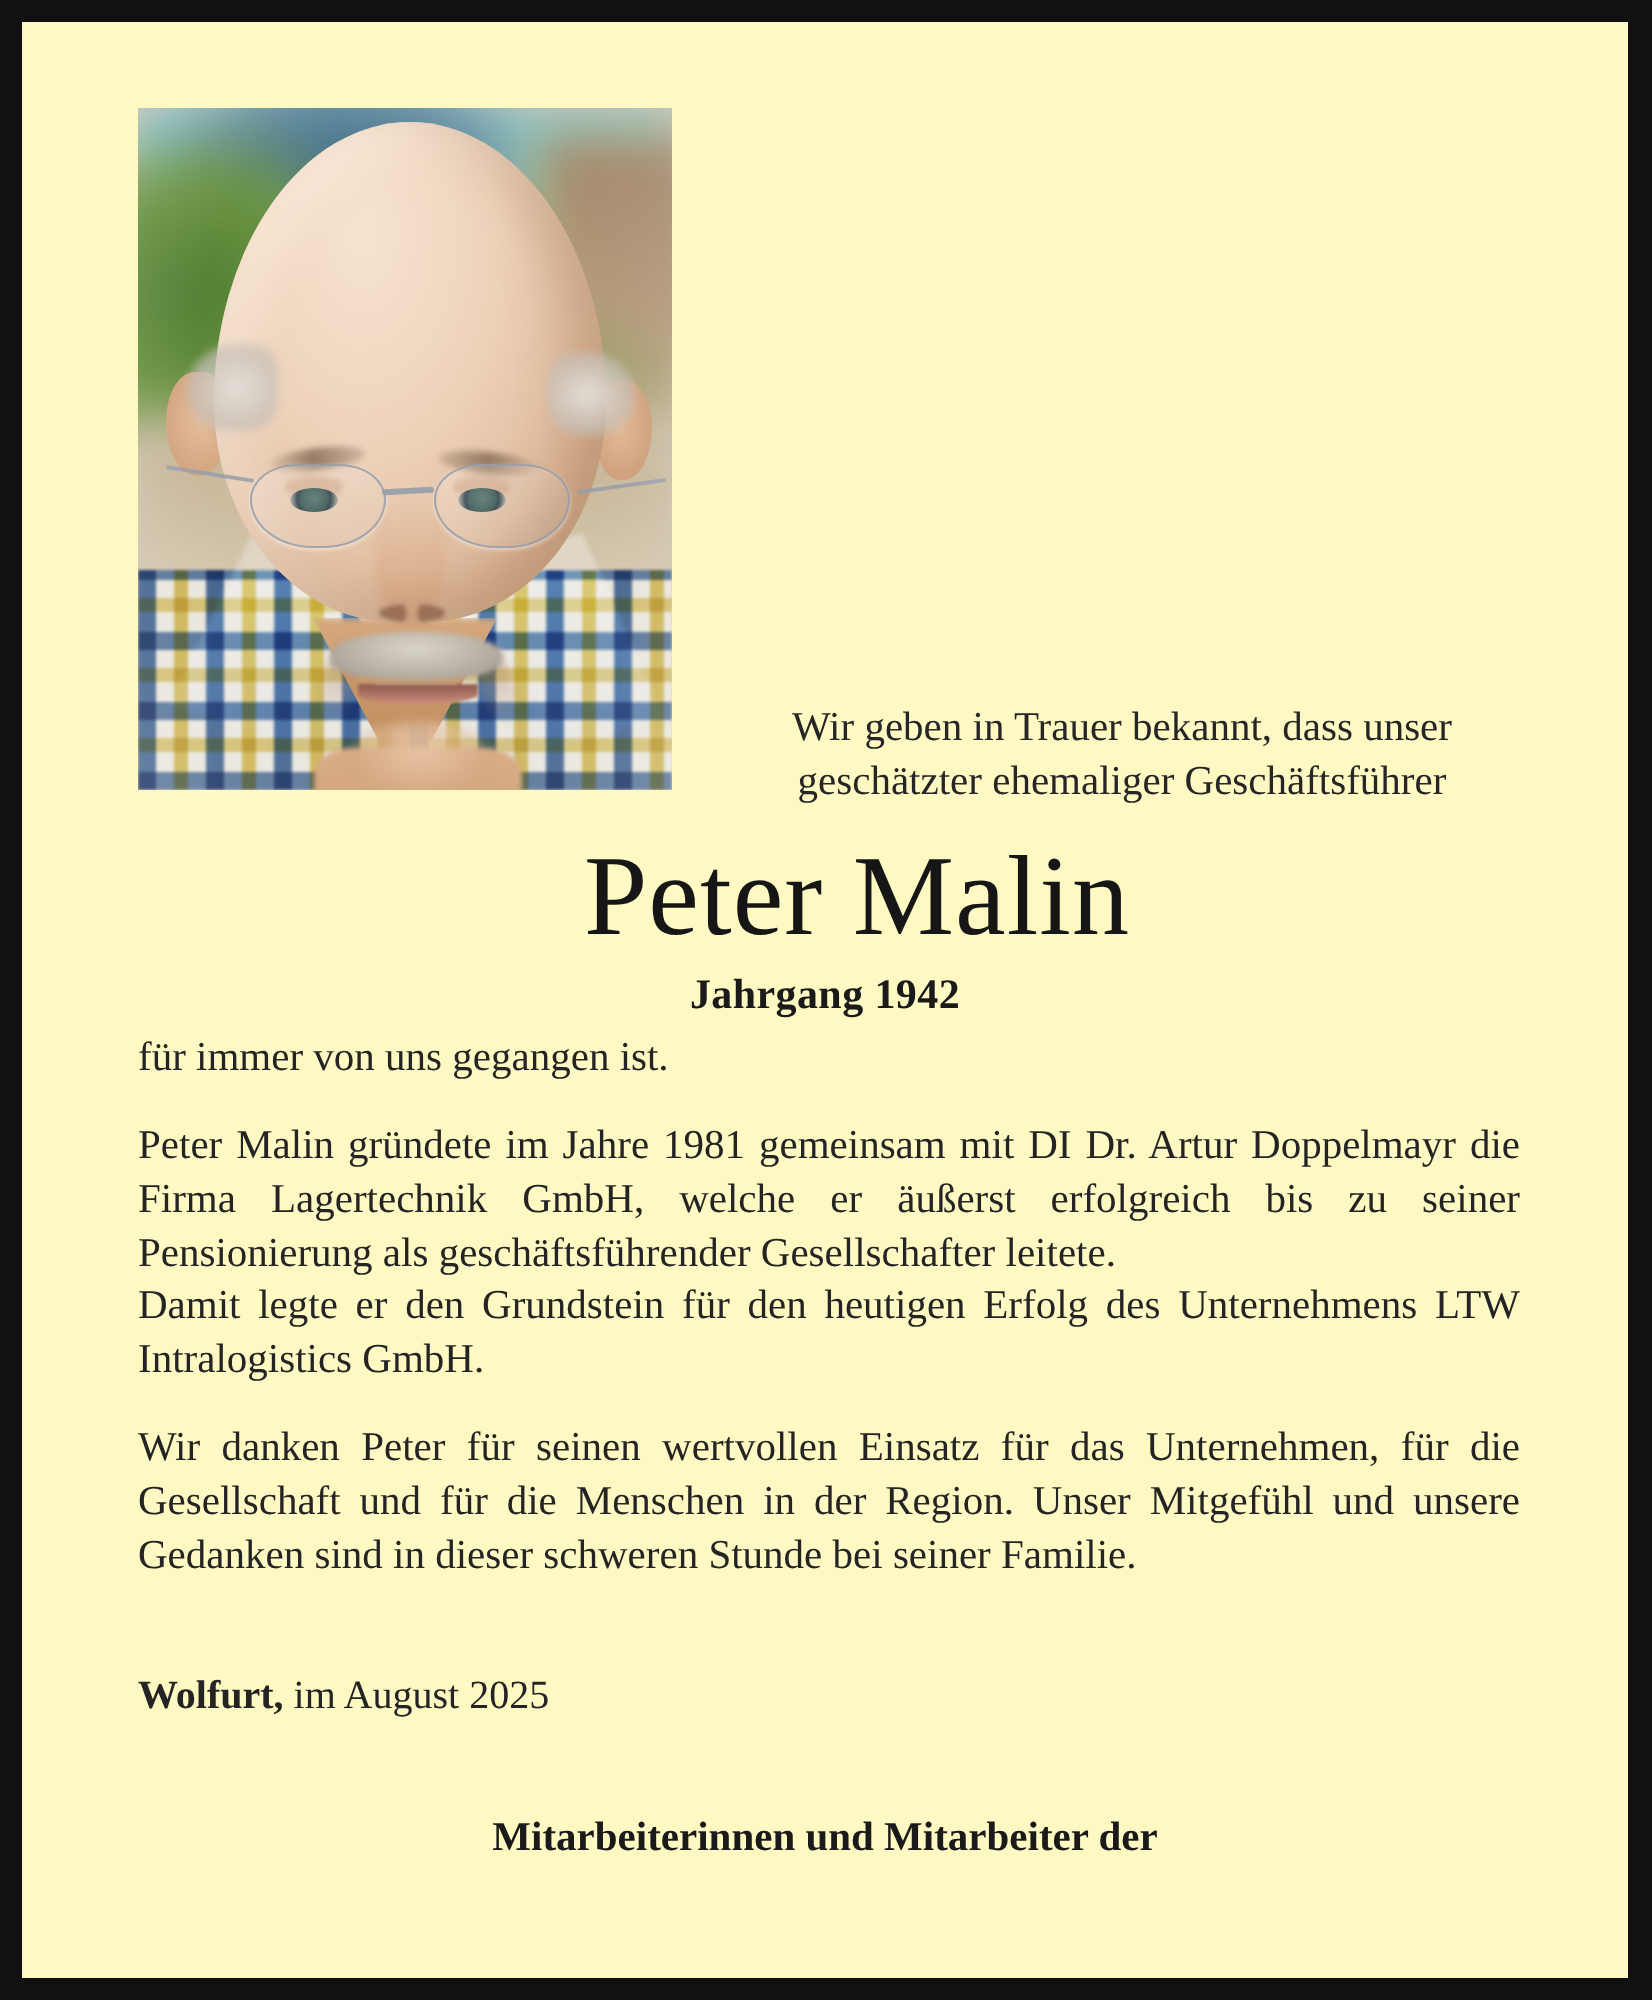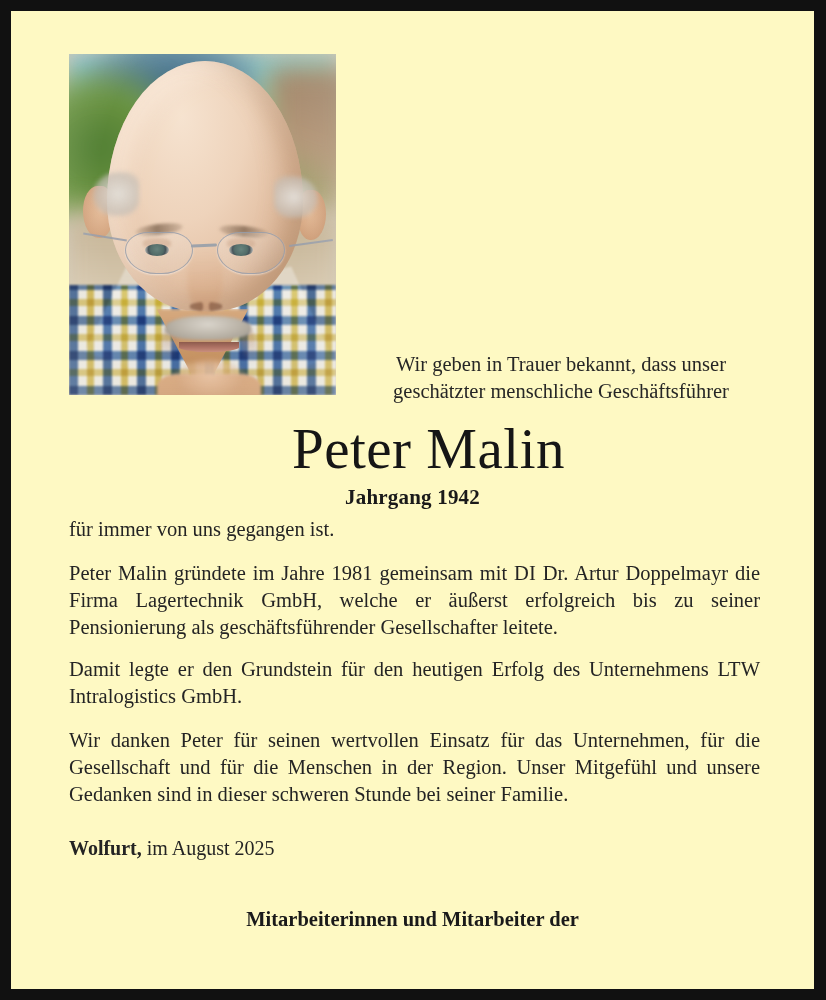--- a/index.html
+++ b/index.html
@@ -389,31 +389,31 @@
       <div class="ph-layer smile-r"></div>
       <div class="ph-layer moustache"></div>
       <div class="ph-layer teeth"></div>
       <div class="ph-layer mouth"></div>
       <div class="ph-layer chin"></div>
       <div class="ph-layer photo-soft"></div>
     </div>
 
     <div id="intro">
       <div>Wir geben in Trauer bekannt, dass unser</div>
-      <div>geschätzter menschliche Geschäftsführer</div>
+      <div>geschätzter ehemaliger Geschäftsführer</div>
     </div>
 
     <div id="name-block">
       <div id="deceased-name">Peter Malin</div>
       <div id="birth-year">Jahrgang 1942</div>
     </div>
 
     <div id="body">
       <p class="nojust">für immer von uns gegangen ist.</p>
-      <p style="margin-bottom:16px">Peter Malin gründete im Jahre 1981 gemeinsam mit DI Dr. Artur Doppelmayr die Firma Lagertechnik GmbH, welche er äußerst erfolgreich bis zu seiner Pensionierung als geschäftsführender Gesellschafter leitete.</p>
+      <p style="margin-bottom:0">Peter Malin gründete im Jahre 1981 gemeinsam mit DI Dr. Artur Doppelmayr die Firma Lagertechnik GmbH, welche er äußerst erfolgreich bis zu seiner Pensionierung als geschäftsführender Gesellschafter leitete.</p>
       <p>Damit legte er den Grundstein für den heutigen Erfolg des Unternehmens LTW Intralogistics GmbH.</p>
       <p>Wir danken Peter für seinen wertvollen Einsatz für das Unternehmen, für die Gesellschaft und für die Menschen in der Region. Unser Mitgefühl und unsere Gedanken sind in dieser schweren Stunde bei seiner Familie.</p>
     </div>
 
     <div id="dateline">
       <b>Wolfurt,</b><span> im August 2025</span>
     </div>
 
     <div id="signature">
       <div>Mitarbeiterinnen und Mitarbeiter der</div>

